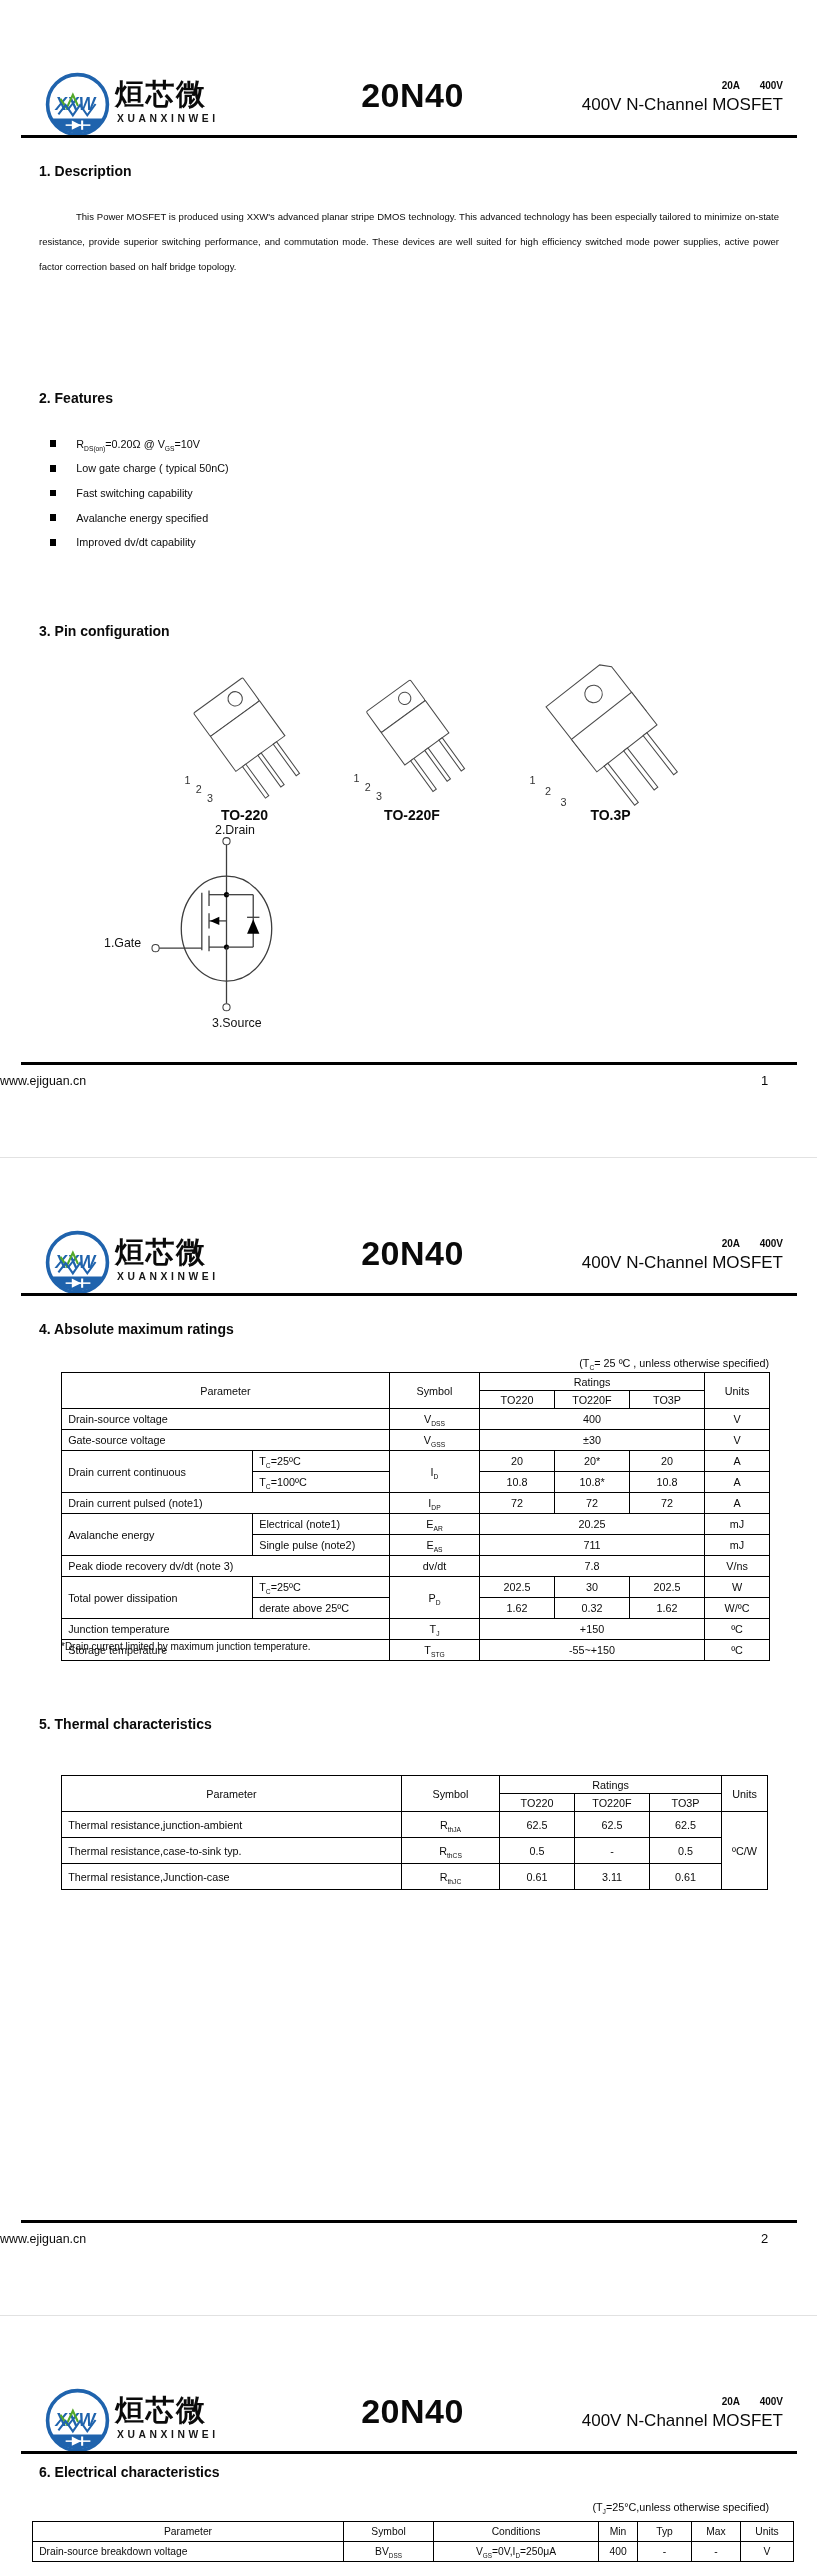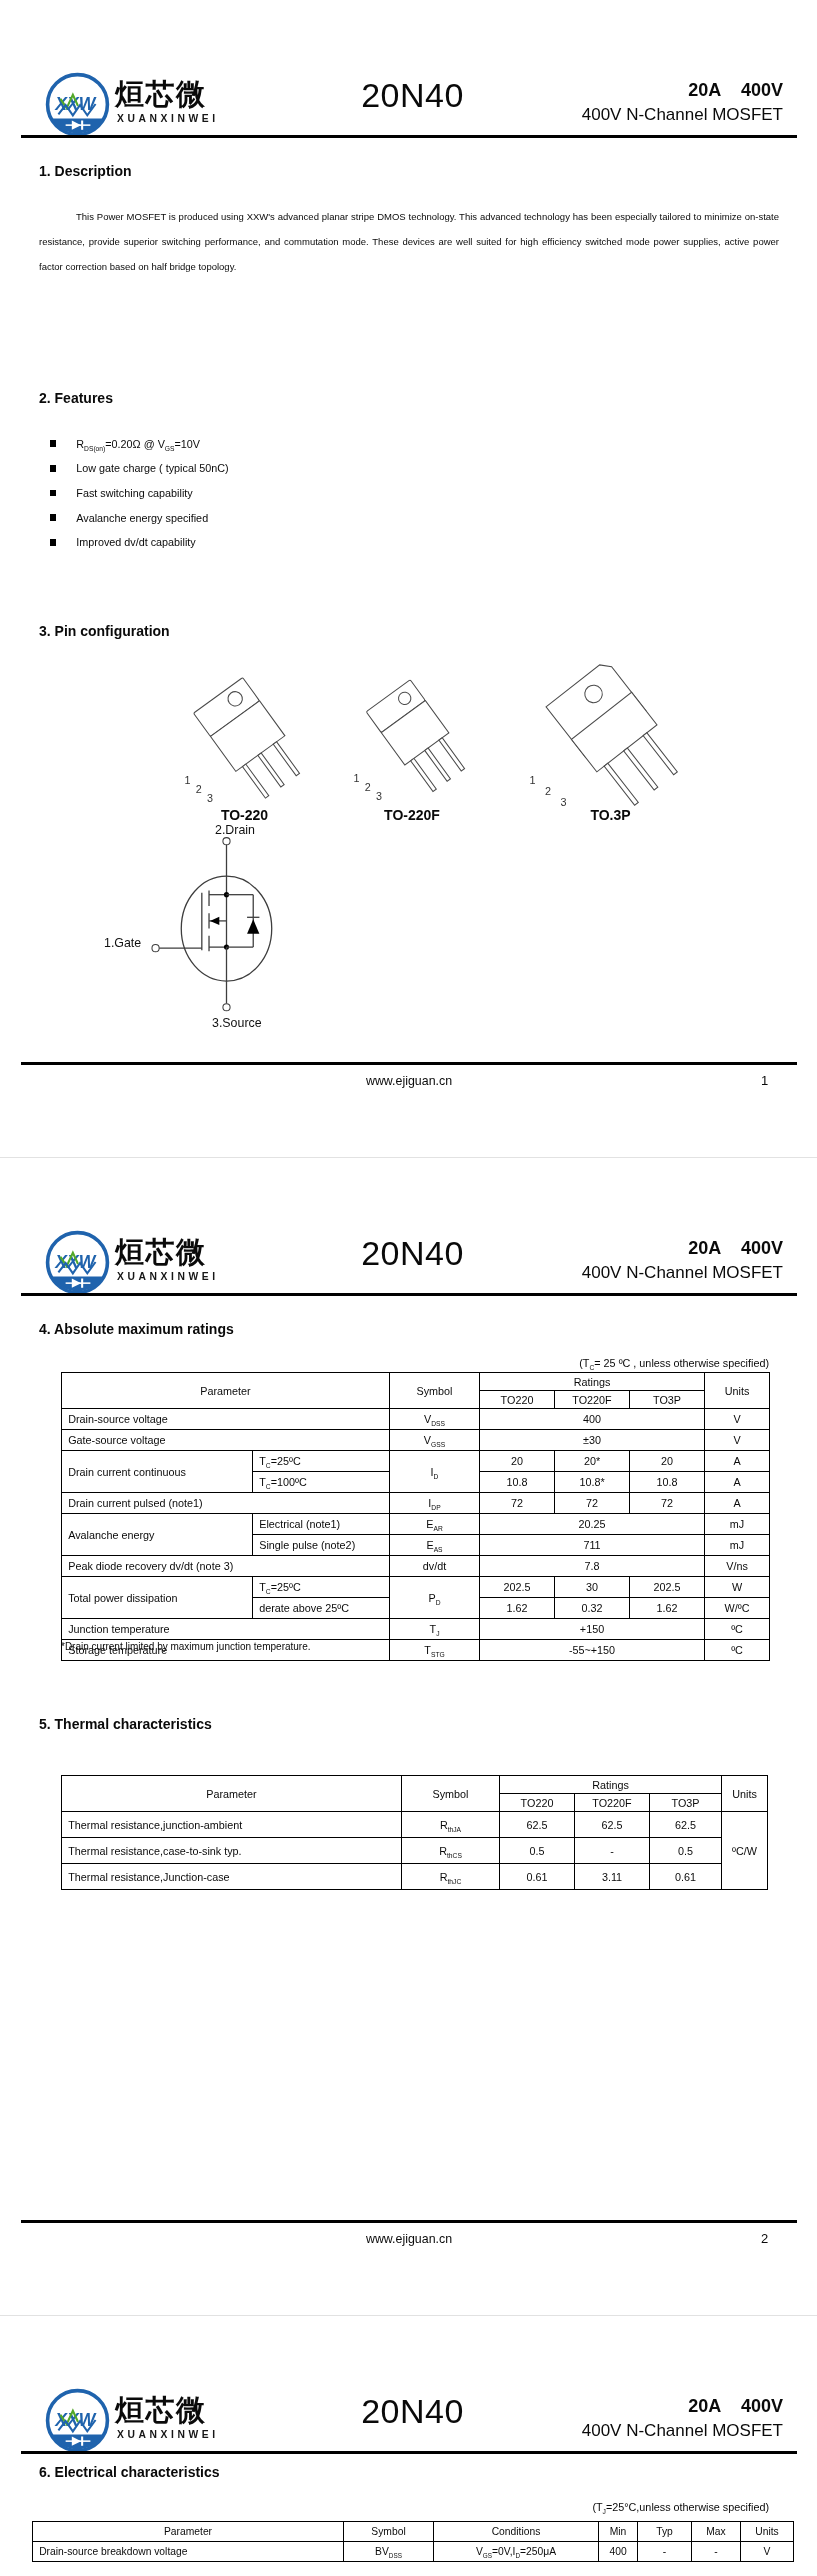--- a/index.html
+++ b/index.html
@@ -5,29 +5,29 @@
   html,body{margin:0;padding:0;background:#fff;}
   body{width:818px;font-family:"Liberation Sans",sans-serif;color:#0a0a0a;}
   .page{position:relative;width:818px;height:1157px;background:#fff;overflow:hidden;}
   .page+.page{border-top:0.5px solid #e2e2e2;}
   .abs{position:absolute;}
 
   
   .hdr-rule{position:absolute;left:20.6px;width:776px;top:135px;height:3.1px;background:#000;}
   .brand-cn{position:absolute;left:115px;top:75px;font-size:29px;font-weight:bold;letter-spacing:1.5px;}
   .brand-en{position:absolute;left:117px;top:113px;font-size:10.3px;letter-spacing:3.6px;font-weight:600;color:#161616;}
-  .part-number{position:absolute;left:299px;top:76px;width:227px;text-align:center;font-size:34px;font-weight:400;letter-spacing:0.5px;}
+  .part-number{position:absolute;left:299px;top:76px;width:227px;text-align:center;font-size:34px;font-weight:700;letter-spacing:0.5px;}
   .hdr-right{position:absolute;right:35px;top:80px;text-align:right;}
-  .hdr-rating{font-size:18px;font-weight:bold;}
+  .hdr-rating{font-size:10px;font-weight:bold;}
   .hdr-rating .gap{display:inline-block;width:19.6px;}
   .hdr-sub{font-size:17px;font-weight:400;margin-top:4.1px;}
 
   
   .ftr-rule{position:absolute;left:20.6px;width:776px;top:1062px;height:3.1px;background:#000;}
-  .ftr-site{position:absolute;left:0;top:1074px;width:818px;text-align:center;font-size:12.4px;}
+  .ftr-site{position:absolute;left:0;top:1074px;width:818px;font-size:12.4px;}
   .ftr-page{position:absolute;left:761px;top:1073px;font-size:13px;}
 
   .sec-title{position:absolute;font-size:14px;font-weight:bold;}
   .desc-body{position:absolute;left:39px;top:204px;width:740px;font-size:9.5px;line-height:25px;text-align:justify;text-indent:37px;}
 
   .feat-list{position:absolute;left:50px;top:435px;list-style:none;margin:0;padding:0;}
   .feat-list li{display:flex;align-items:center;margin-bottom:7.7px;font-size:10.8px;height:17px;}
   .bullet{display:inline-block;width:5.7px;height:6.7px;background:#000;margin-right:20.6px;flex:0 0 5.7px;}
 
   sub{font-size:62%;line-height:0;}

